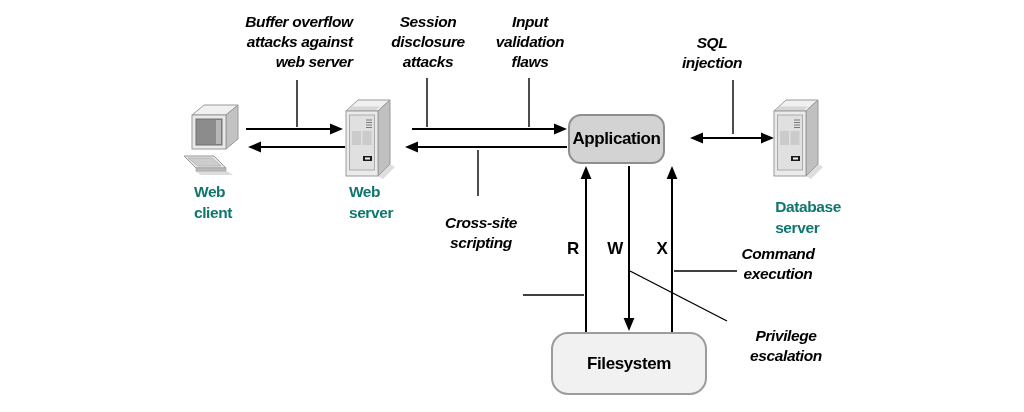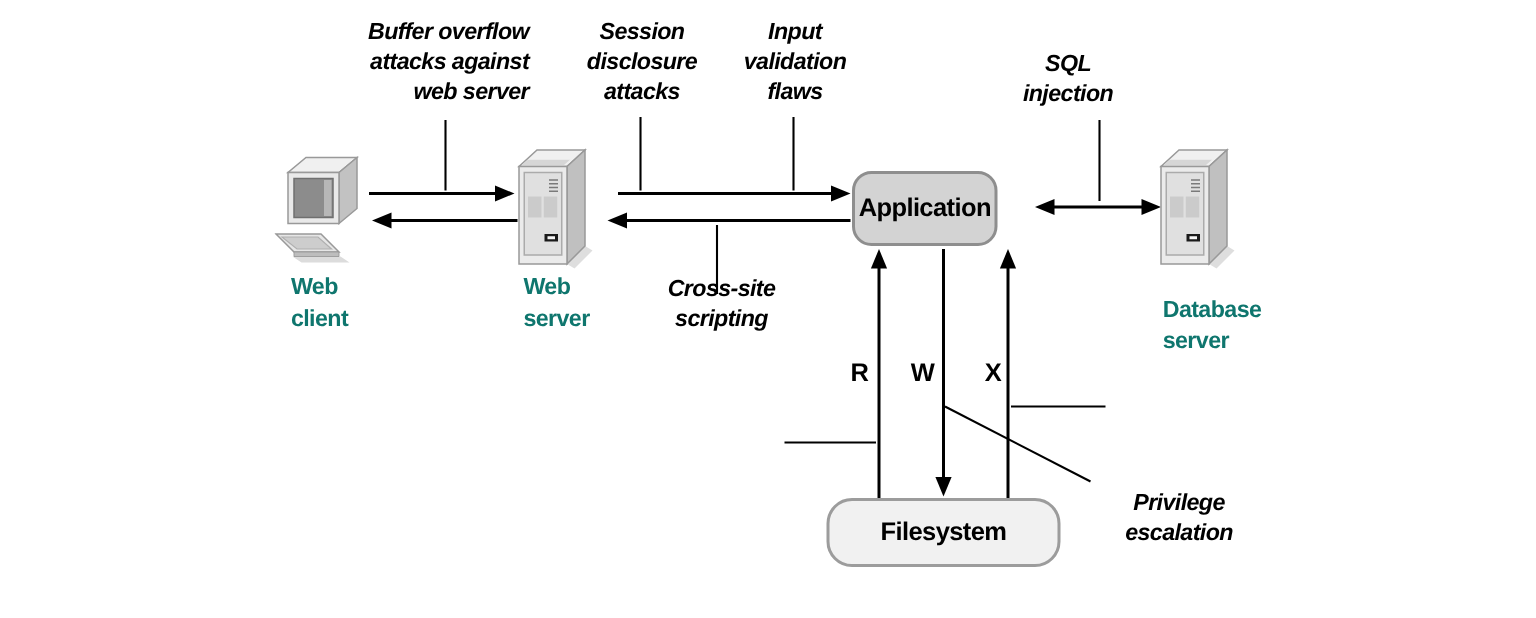--- a/index.html
+++ b/index.html
@@ -25,21 +25,21 @@
   .box{
     position:absolute;display:flex;align-items:center;justify-content:center;
     font-size:17px;font-weight:bold;letter-spacing:-0.4px;color:#000;
     box-sizing:border-box;
   }
   .box.application{
     left:568px;top:114px;width:97px;height:50px;
     background:#d3d3d3;border:2.5px solid #8e8e8e;border-radius:13px;
   }
   .box.filesystem{
-    left:551px;top:332px;width:156px;height:46px;
+    left:551px;top:332px;width:156px;height:63px;
     background:#f1f1f1;border:2.5px solid #9c9c9c;border-radius:17px;
   }
   .icon{position:absolute;}
   #connector-layer{position:absolute;left:0;top:0;}
 </style>
 </head>
 <body>
 
 <div id="canvas">
 
@@ -90,22 +90,24 @@
 web server</div>
   <div class="attack-label" style="left:428px;top:12px;">Session
 disclosure
 attacks</div>
   <div class="attack-label" style="left:530px;top:12px;text-align:center;">Input
 validation
 flaws</div>
   <div class="attack-label" style="left:712px;top:33px;">SQL
 injection</div>
 
-  <div class="attack-label" style="left:481px;top:183px;">Cross-site
+  <div class="attack-label" style="left:481px;top:213px;">Cross-site
 scripting</div>
+  <div class="attack-label" style="left:778px;top:244px;">Command
+execution</div>
   <div class="attack-label" style="left:762px;top:326px;margin-left:24px;">Privilege
 escalation</div>
 
   <span class="perm-label" style="left:573px;top:239px;">R</span>
   <span class="perm-label" style="left:615px;top:239px;">W</span>
   <span class="perm-label" style="left:662px;top:239px;">X</span>
 
   <div class="icon" style="left:183px;top:101px;">
     <svg width="66" height="78" viewBox="0 0 66 78">
       <polygon points="12,70 44,70 50,74 18,74" fill="#dcdcdc"></polygon>

